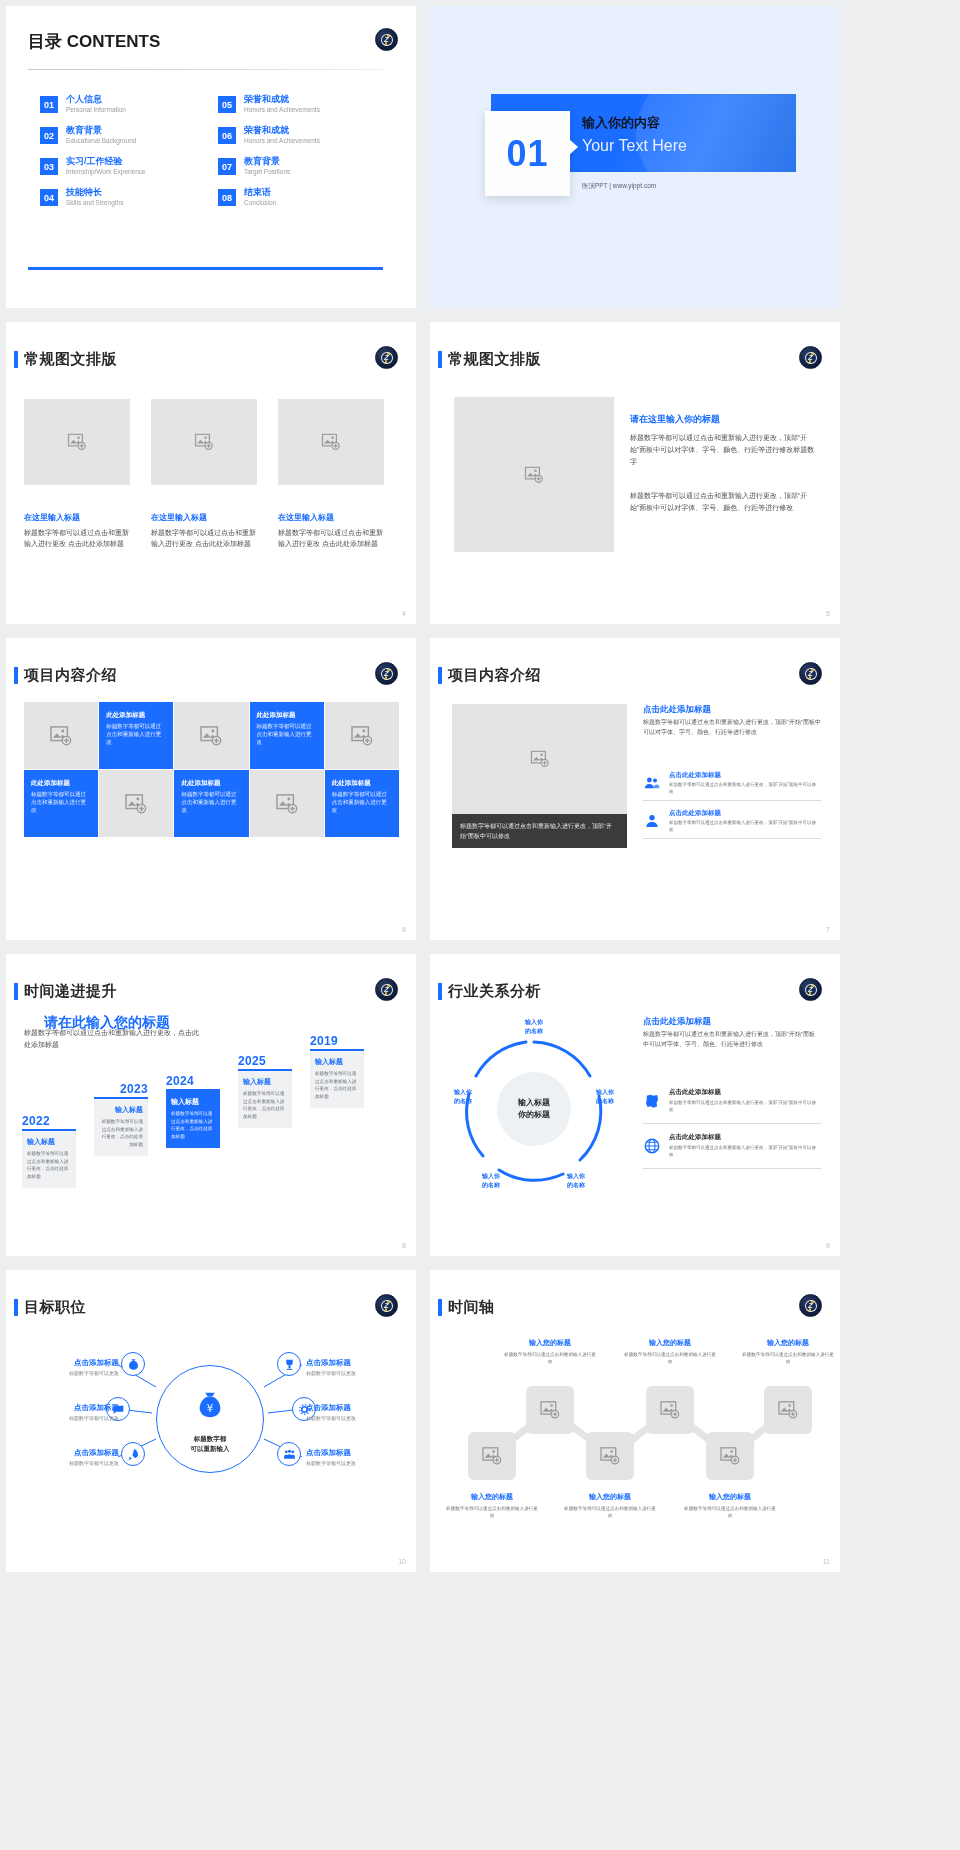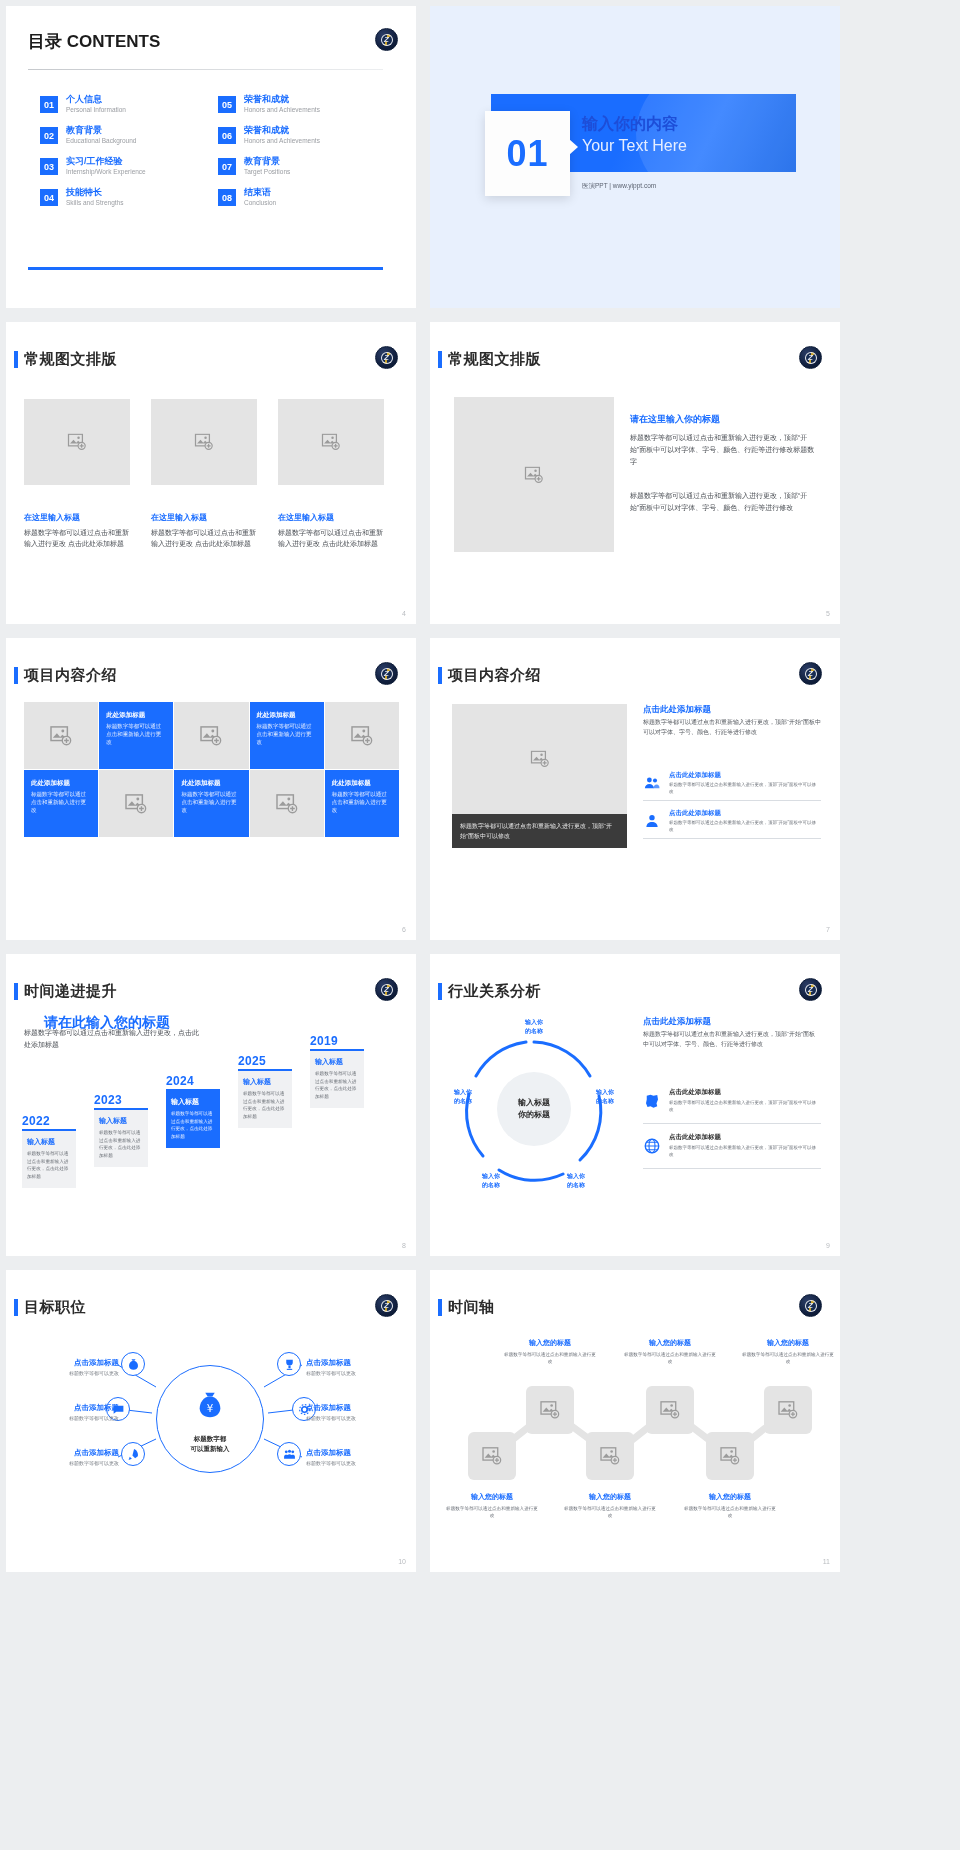--- a/index.html
+++ b/index.html
@@ -84,21 +84,21 @@
     position:absolute; left:55px; top:105px; width:85px; height:85px;
     background:#fdfdfd; box-shadow:0 3px 10px rgba(0,0,0,.13);
     display:flex;align-items:center;justify-content:center;
   }
   .s2-card span{ font-size:36px; font-weight:700; color:#1a6dff; letter-spacing:1px;}
   .s2-card::after{
     content:""; position:absolute; right:-8px; top:28px;
     border-top:8px solid transparent;border-bottom:8px solid transparent;
     border-left:9px solid #fdfdfd;
   }
-  .s2-cn { position:absolute; left:152px; top:108px; font-size:16px; font-weight:700; color:#1d4ed8;}
+  .s2-cn { position:absolute; left:152px; top:108px; font-size:13px; font-weight:700; color:#0f172a;}
   .s2-en { position:absolute; left:152px; top:131px; font-size:16px; color:#e6eeff;}
   .s2-src{ position:absolute; left:152px; top:176px; font-size:6.5px; color:#5b6270;}
   
   .ph { background:#e4e4e4; position:relative; }
   .ph-ic {
     position:absolute; left:50%; top:50%; transform:translate(-50%,-50%);
     width:20px;height:17px;
   }
   
   .s4-col{ position:absolute; width:106px; }
@@ -465,21 +465,21 @@
     <div class="s8-p">标题数字等都可以通过点击和重新输入进行更改，点击此处添加标题</div>
 
     <div class="s8-step" style="left:16px;top:160px;">
       <div class="yr">2022</div>
         <div class="ln"></div>
       <div class="bx">
           <div class="bt">输入标题</div>
           <div class="bd">标题数字等都可以通过点击和重新输入进行更改，点击此处添加标题</div>
         </div>
     </div>
-    <div class="s8-step" style="left:88px;top:139px;">
+    <div class="s8-step" style="left:88px;top:128px;text-align:right;">
       <div class="yr">2023</div>
         <div class="ln"></div>
       <div class="bx">
           <div class="bt">输入标题</div>
           <div class="bd">标题数字等都可以通过点击和重新输入进行更改，点击此处添加标题</div>
         </div>
     </div>
     <div class="s8-step hl" style="left:160px;top:120px;">
       <div class="yr">2024</div>
         <div class="ln"></div>

